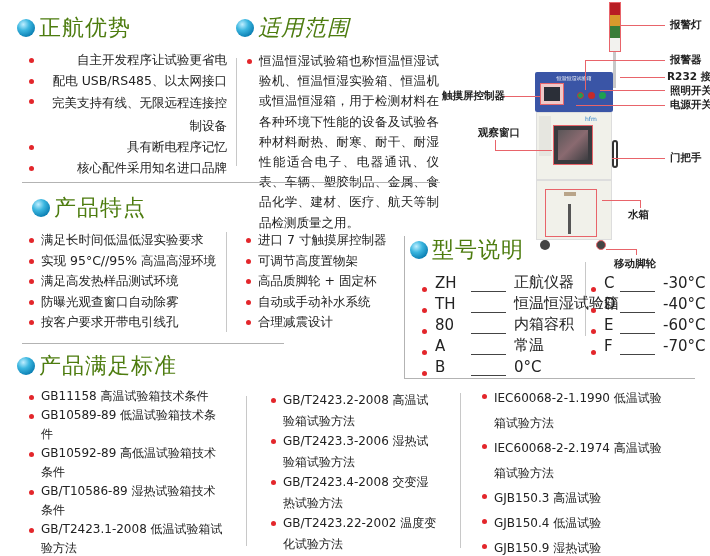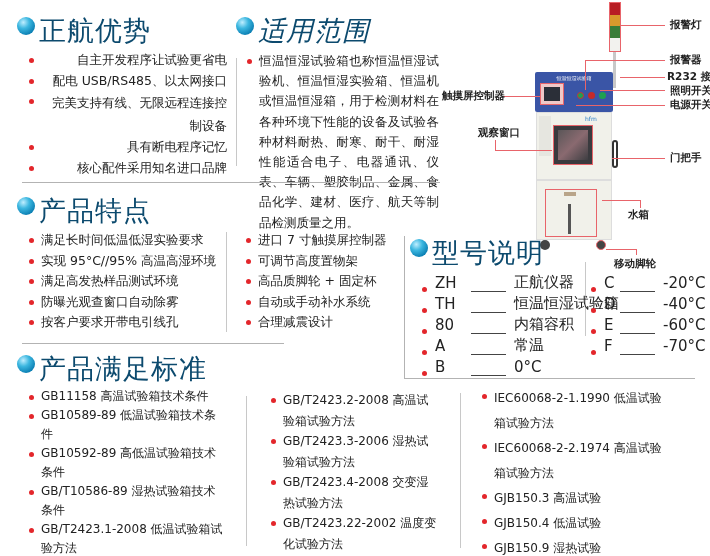--- a/index.html
+++ b/index.html
@@ -1,19 +1,19 @@
 <!DOCTYPE html>
 <html><head>
 <meta charset="utf-8">
 <style>
   * { margin:0; padding:0; box-sizing:border-box; }
   html, body { width:710px; height:556px; background:#fff; overflow:hidden; }
   body { position:relative; font-family:"DejaVu Sans","Liberation Sans",sans-serif; color:#222; }
   .abs { position:absolute; }
-  .sec-title { position:absolute; display:flex; font-size:27px; color:#0c4a6e; letter-spacing:1px; line-height:1; white-space:nowrap; }
+  .sec-title { position:absolute; display:flex; align-items:center; font-size:22px; color:#4d7c0f; letter-spacing:1px; line-height:1; white-space:nowrap; }
   .ball { width:18px; height:18px; border-radius:50%; margin-right:4px; background: radial-gradient(circle at 35% 30%, #bfeeff 0%, #3cb7e0 35%, #0b7fb3 75%, #066a98 100%); flex:none; }
   ul.blist { position:absolute; list-style:none; font-size:12.5px; line-height:20.5px; color:#222; }
   ul.blist li { position:relative; padding-left:14px; }
   ul.blist li::before { content:""; position:absolute; left:2px; top:8px; width:5px; height:5px; border-radius:50%; background:#e3262b; }
   .hline { position:absolute; height:1px; background:#b3b3b3; }
   .vline { position:absolute; width:1px; background:#c8c8c8; }
   .para { position:absolute; font-size:12.5px; line-height:20.2px; color:#222; text-align:justify; }
   .para .dot { position:absolute; left:-12px; top:8px; width:5px; height:5px; border-radius:50%; background:#e3262b; }
   
   .mrow { position:absolute; display:flex; align-items:flex-end; font-size:15px; height:20px; white-space:nowrap; }
@@ -111,21 +111,21 @@
 <div class="callout" style="left:670px;top:53px;">报警器</div>
 <div class="callout" style="left:667px;top:70px;">R232 接口</div>
 <div class="callout" style="left:670px;top:84px;">照明开关</div>
 <div class="callout" style="left:670px;top:98px;">电源开关</div>
 <div class="callout" style="left:442px;top:89px;">触摸屏控制器</div>
 <div class="callout" style="left:478px;top:126px;">观察窗口</div>
 <div class="callout" style="left:670px;top:151px;">门把手</div>
 <div class="callout" style="left:628px;top:208px;">水箱</div>
 <div class="callout" style="left:614px;top:257px;">移动脚轮</div>
 
-<div class="sec-title" style="left:17px;top:197px;">
+<div class="sec-title" style="left:32px;top:197px;">
   <span class="ball"></span>
   <span>产品特点</span>
 </div>
 <ul class="blist" style="left:27px;top:230px;width:210px;">
   <li>满足长时间低温低湿实验要求</li>
   <li>实现 95°C//95% 高温高湿环境</li>
   <li>满足高发热样品测试环境</li>
   <li>防曝光观查窗口自动除雾</li>
   <li>按客户要求开带电引线孔</li>
 </ul>
@@ -174,21 +174,21 @@
     <span class="mdot"></span>
     <span class="code">B</span>
     <span class="dash"></span>
     <span>0°C</span>
   </div>
 
 <div class="mrow" style="left:591px;top:272px;">
     <span class="mdot"></span>
     <span class="code" style="width:16px;">C</span>
     <span class="dash"></span>
-    <span>-20°C</span>
+    <span>-30°C</span>
   </div>
 <div class="mrow" style="left:591px;top:293px;">
     <span class="mdot"></span>
     <span class="code" style="width:16px;">D</span>
     <span class="dash"></span>
     <span>-40°C</span>
   </div>
 <div class="mrow" style="left:591px;top:314px;">
     <span class="mdot"></span>
     <span class="code" style="width:16px;">E</span>

